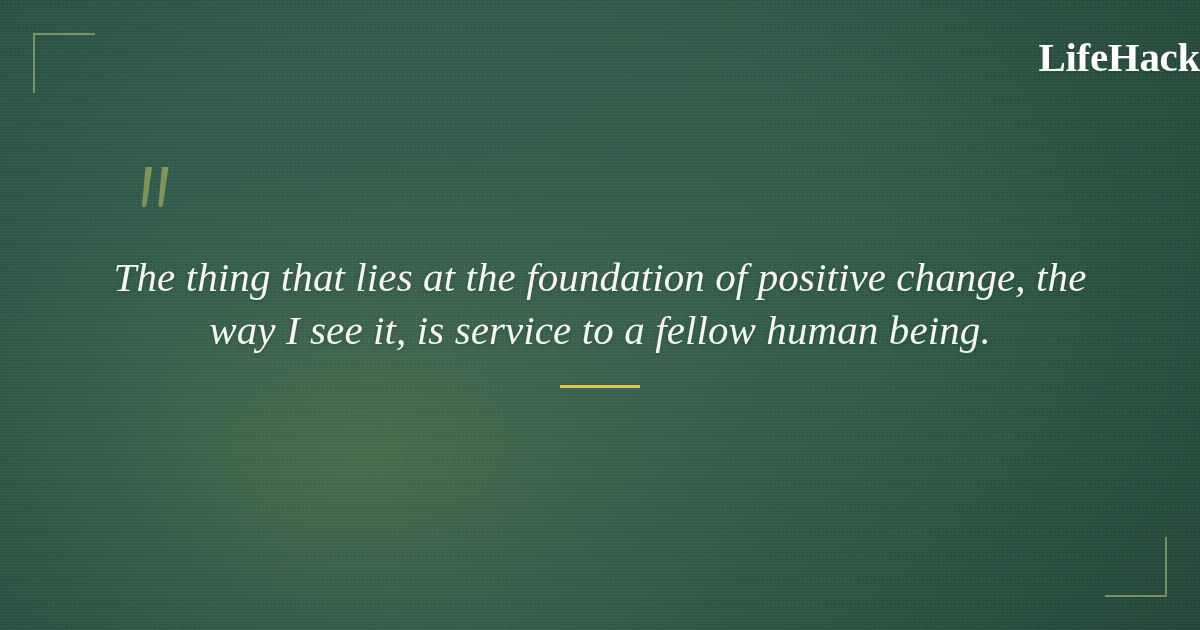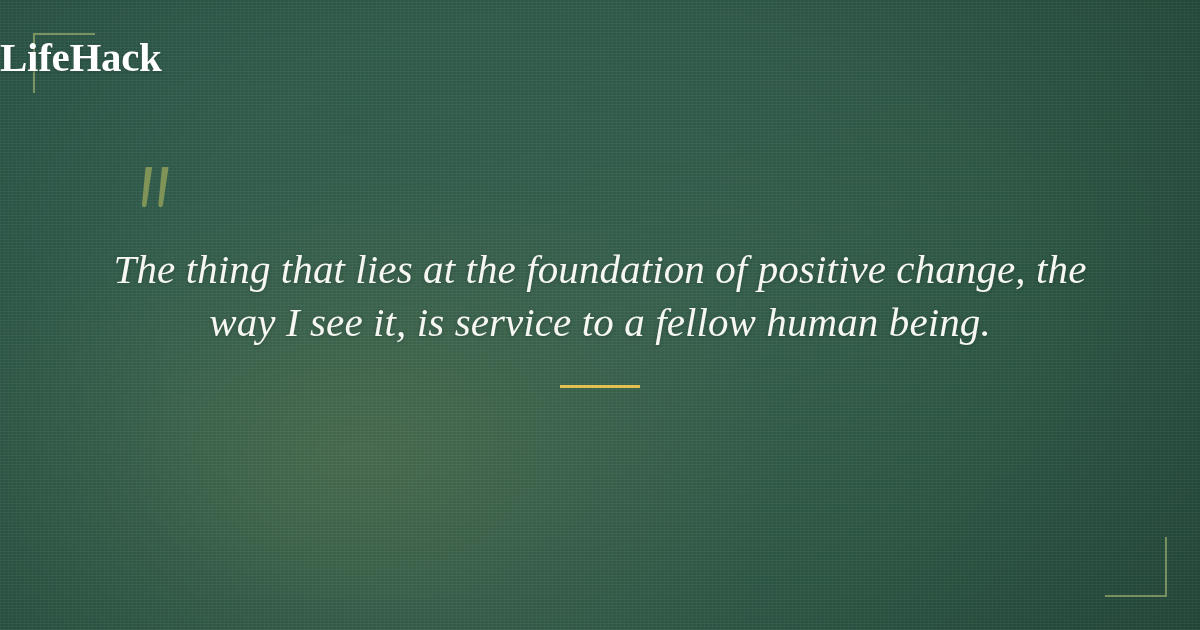--- a/index.html
+++ b/index.html
@@ -83,21 +83,21 @@
     border-bottom: 2px solid rgba(170,186,116,0.62);
     border-right: 2px solid rgba(170,186,116,0.62);
   }
 
   
   #logo {
     position: absolute;
     top: 37px;
     left: 0;
     width: 1200px;
-    text-align: left;
+    text-align: right;
     color: #ffffff;
     font-family: "Liberation Serif", serif;
     font-size: 41px;
     font-weight: 700;
     letter-spacing: -0.3px;
     line-height: 1;
     text-shadow: 0 1px 3px rgba(12,34,26,0.30);
   }
 
   
@@ -111,21 +111,21 @@
 
   
   #quote-block {
     position: absolute;
     left: 100px;
     top: 243px;
     width: 1000px;
     text-align: center;
   }
   #quote-text {
-    margin: 0;
+    margin: 8px;
     color: #f6f7f2;
     font-family: "Liberation Serif", serif;
     font-style: italic;
     font-size: 41px;
     font-weight: 400;
     line-height: 1.30;
     letter-spacing: 0.1px;
     text-shadow: 0 1px 4px rgba(12,34,26,0.28);
   }
 

